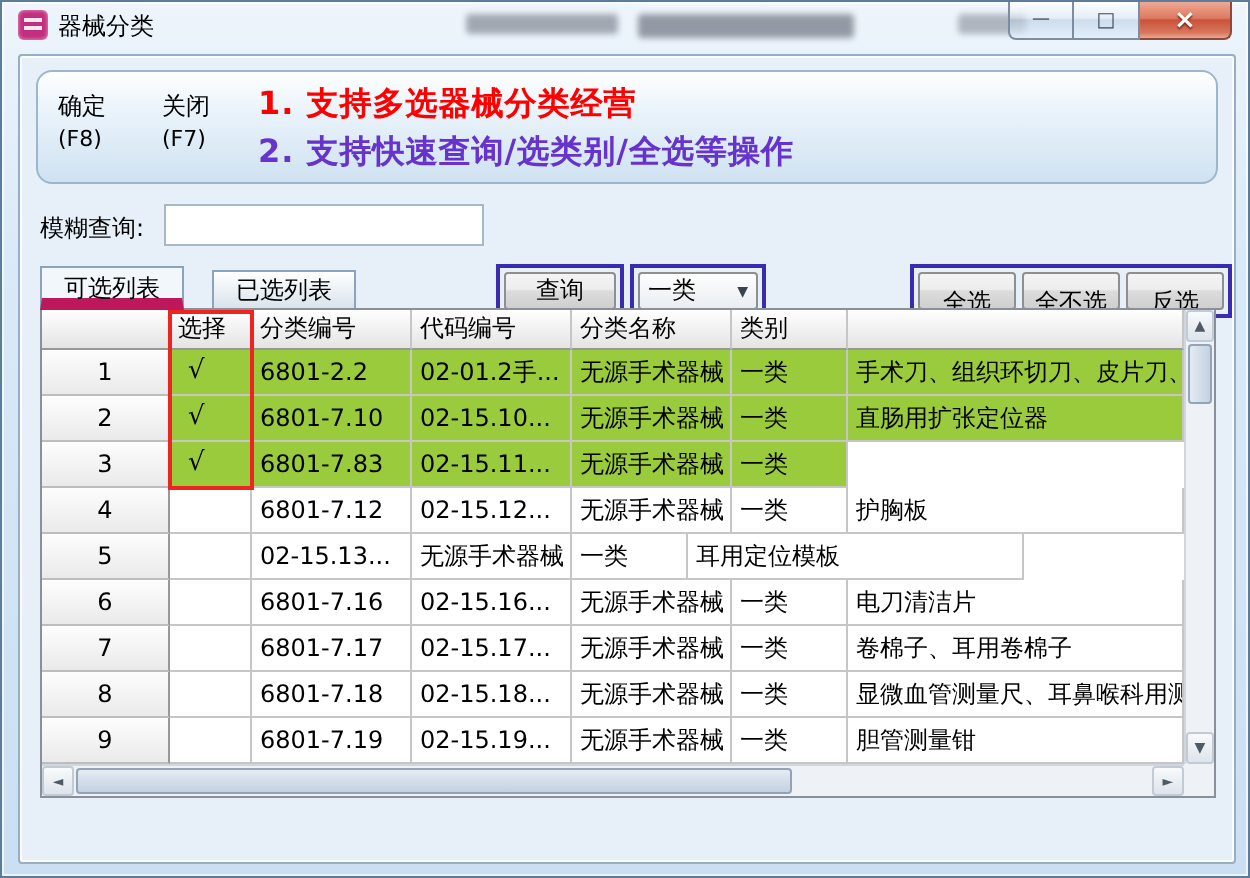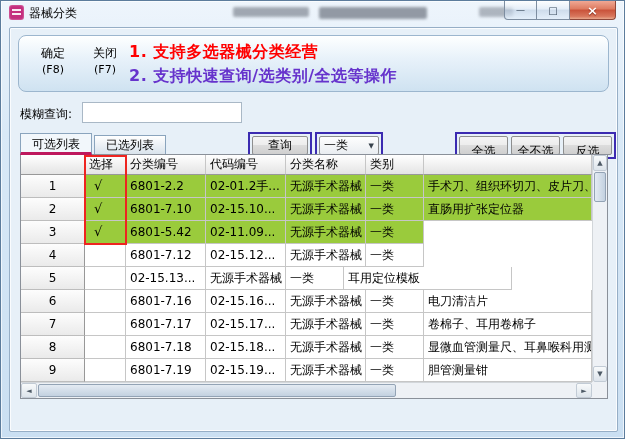--- a/index.html
+++ b/index.html
@@ -33,21 +33,21 @@
 
   
   .panel { position:absolute; left:8px; top:26px; width:609px; height:405px;
     background:#e7f0f8; border:1px solid #96aec6; border-radius:2px;
     box-shadow:inset 0 0 0 1px rgba(255,255,255,.8); }
 
   
   .toolbar { position:absolute; left:8px; top:7px; width:591px; height:57px; border-radius:8px;
     border:1px solid #9cb6ce; background:linear-gradient(180deg,#feffff 0%,#e8f2fa 40%,#cfe2f1 100%);
     box-shadow:inset 0 1px 0 #fff; }
-  .tb-btn { position:absolute; top:9px; width:48px; height:40px; text-align:center; font-size:12px;
+  .tb-btn { position:absolute; top:9px; width:48px; height:40px; font-size:12px;
     color:#000; line-height:1.45; cursor:pointer; border-radius:3px; }
   .tb-btn .key { display:block; font-size:11px; }
   .tb-btn.confirm { left:10px; }
   .tb-btn.closeb { left:62px; }
   .note { position:absolute; left:110px; font-size:16px; font-weight:bold; letter-spacing:.5px; }
   .note.n1 { top:6px; color:var(--note1,#ff0000); }
   .note.n2 { top:30px; color:var(--note2,#6633cc); }
 
   
   .search-label { position:absolute; left:10px; top:78px; font-size:12px; color:#000; }
@@ -64,24 +64,24 @@
   .hl-query .btn { width:100%; }
   .hl-group .btn { flex:1; padding:6px 2px; }
   .combo { width:100%; height:19px; border:1px solid #8e8f8f; border-radius:2px; background:
     linear-gradient(180deg,#fefefe,#e9edf1); display:flex; align-items:center; font-size:12px;
     padding:0 4px; cursor:pointer; }
   .combo .arrow { margin-left:auto; font-size:7px; color:#39434d; }
 
   
   .tabs { position:absolute; left:10px; top:105px; display:flex; align-items:flex-end; }
   .tab { font-size:12px; padding:0 11px; border:1px solid #8aa4bd; cursor:pointer; }
-  .tab.active { height:22px; line-height:21px; background:#f2f7fb; border-bottom:3px solid #be185d;
+  .tab.active { height:22px; line-height:21px; background:#f2f7fb; border-bottom:6px solid #be185d;
     z-index:2; position:relative; }
   .tab.inactive { height:20px; line-height:19px; background:linear-gradient(180deg,#ffffff,#d9e3ec);
-    margin-left:2px;text-align:center; }
+    margin-left:14px;text-align:center; }
 
   
   .grid { position:absolute; left:10px; top:126px; width:588px; height:245px;
     border:1px solid #8a9099; background:#fff; }
   .grid-inner { position:relative; width:586px; height:243px; overflow:hidden; }
   .grid-header { display:flex; height:20px; }
   .hcell { border-right:1px solid #c6c6c6; border-bottom:1px solid #989898; font-size:12px;
     padding-left:4px; line-height:19px; white-space:nowrap; overflow:hidden;
     background:linear-gradient(180deg,#ffffff,#e4e4e4); }
   .c0 { width:64px; flex:none; }
@@ -203,32 +203,33 @@
               <div class="cell c1 checkcell">√</div>
               <div class="cell c2">6801-7.10</div>
               <div class="cell c3">02-15.10...</div>
               <div class="cell c4">无源手术器械</div>
               <div class="cell c5">一类</div>
               <div class="cell c6">直肠用扩张定位器</div>
             </div>
             <div class="grid-row sel">
               <div class="rowhead c0">3</div>
               <div class="cell c1 checkcell">√</div>
-              <div class="cell c2">6801-5.42</div>
-              <div class="cell c3">02-11.09...</div>
+              <div class="cell c2">6801-7.83</div>
+              <div class="cell c3">02-15.11...</div>
               <div class="cell c4">无源手术器械</div>
               <div class="cell c5">一类</div>
             </div>
             <div class="grid-row">
               <div class="rowhead c0">4</div>
               <div class="cell c1 checkcell"></div>
               <div class="cell c2">6801-7.12</div>
               <div class="cell c3">02-15.12...</div>
               <div class="cell c4">无源手术器械</div>
               <div class="cell c5">一类</div>
+              <div class="cell c6">护胸板</div>
             </div>
             <div class="grid-row">
               <div class="rowhead c0">5</div>
               <div class="cell c1 checkcell"></div>
               <div class="cell c3">02-15.13...</div>
               <div class="cell c4">无源手术器械</div>
               <div class="cell c5">一类</div>
               <div class="cell c6">耳用定位模板</div>
             </div>
             <div class="grid-row">

